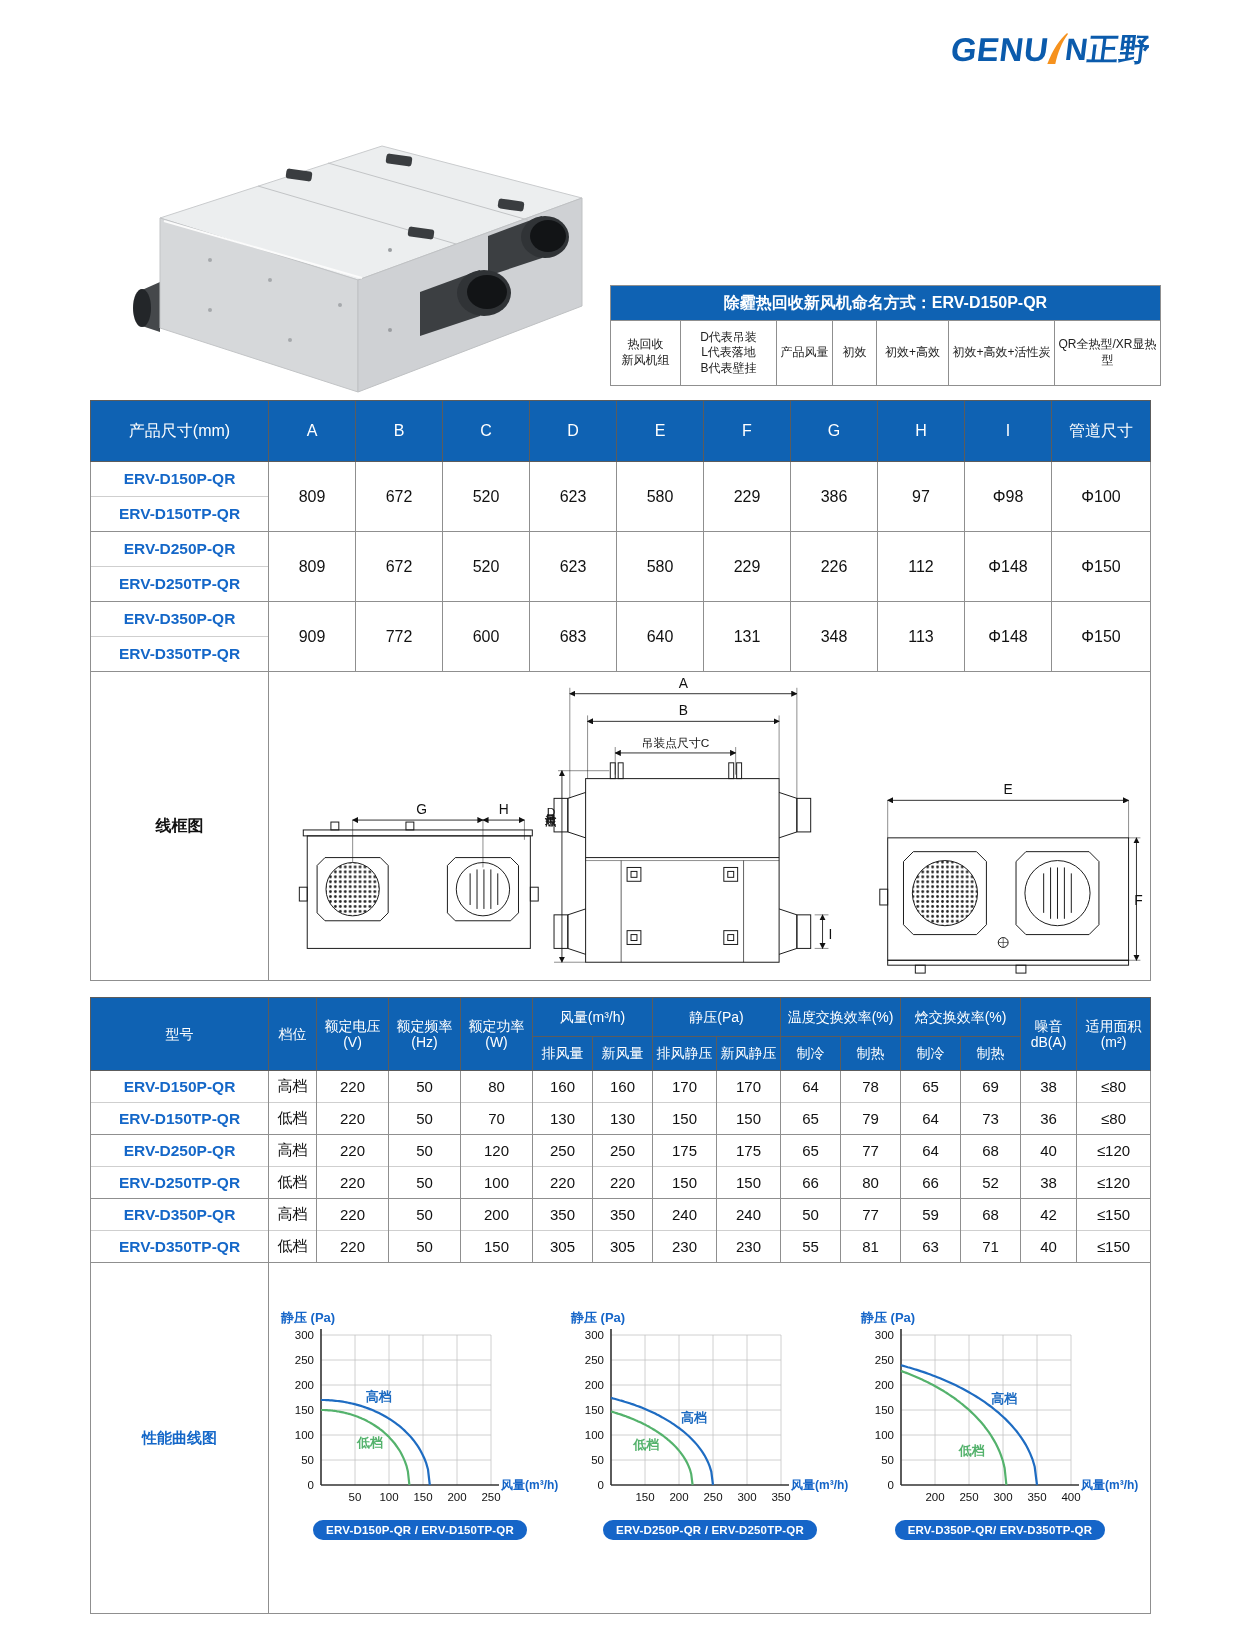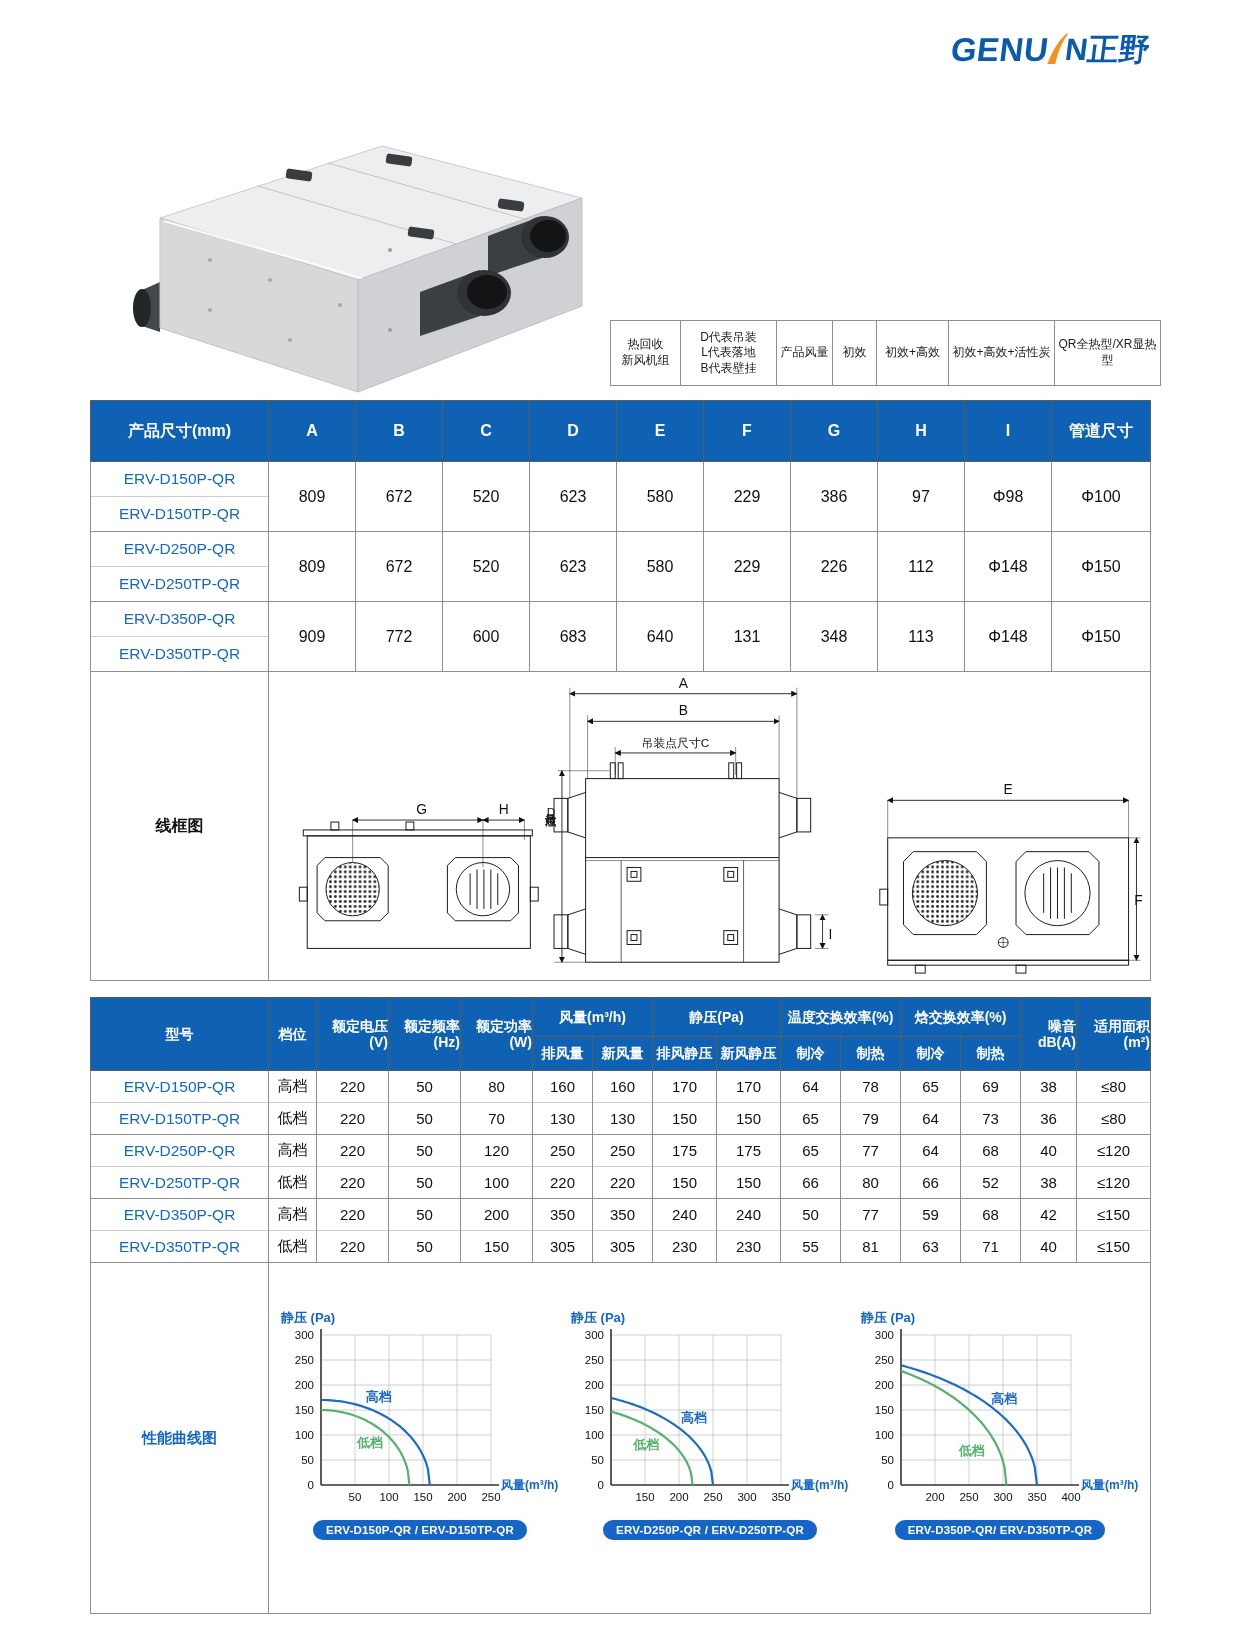--- a/index.html
+++ b/index.html
@@ -15,28 +15,28 @@
   
   .hero{display:flex;align-items:flex-end;justify-content:space-between;height:300px;}
   .photo-wrap{width:520px;height:300px;}
   
   table{border-collapse:collapse;table-layout:fixed;}
   td,th{border:1px solid #8f8f8f;padding:0;}
   .naming{width:550px;margin-bottom:14px;font-size:13px;}
   .naming .title{background:#0f62b3;color:#fff;font-size:16px;font-weight:bold;height:34px;text-align:center;}
   .naming .code{color:#1467c8;font-weight:bold;font-size:15px;height:33px;text-align:center;}
   .naming .mean{height:64px;text-align:center;font-size:12px;line-height:1.3;color:#222;}
-  .pre{white-space:pre-line;text-align:right;}
+  .pre{white-space:pre-line;}
   
   .tbl{width:1060px;}
-  .tbl thead th{background:#0f62b3;color:#fff;font-weight:bold;border:1px solid #5c5c5c;}
+  .tbl thead th{background:#0f62b3;color:#fff;font-weight:normal;border:1px solid #5c5c5c;}
   .dims{margin-top:0;}
   .dims thead th{height:60px;font-size:16px;}
   .dims td{text-align:center;font-size:16px;color:#111;}
-  .model-cell .half{color:#1467c8;font-weight:normal;font-size:15.5px;}
+  .model-cell .half{color:#1467c8;font-weight:bold;font-size:15.5px;}
   .dual{padding:0;}
   .dual .half{display:flex;align-items:center;justify-content:center;}
   .dims .dual .half{height:34px;}
   .dims .dual .half:first-child{border-bottom:1px solid #cfcfcf;}
   .side-label{color:#1467c8;font-weight:bold;font-size:19px;text-align:center;}
   .wf-cell{height:308px;text-align:center;vertical-align:middle;}
   
   .spec{margin-top:16px;}
   .spec thead th{font-size:14px;line-height:1.15;}
   .spec thead tr:first-child th{height:38px;}
@@ -107,20 +107,23 @@
         <colgroup>
             <col style="width:70px">
             <col style="width:96px">
             <col style="width:56px">
             <col style="width:44px">
             <col style="width:72px">
             <col style="width:106px">
             <col style="width:106px">
           </colgroup>
         <tbody>
+            <tr>
+              <td class="title" colspan="7">除霾热回收新风机命名方式：ERV-D150P-QR</td>
+            </tr>
         <tr>
           <td class="mean pre">热回收
 新风机组</td>
           <td class="mean pre">D代表吊装
 L代表落地
 B代表壁挂</td>
           <td class="mean pre">产品风量</td>
           <td class="mean pre">初效</td>
           <td class="mean pre">初效+高效</td>
           <td class="mean pre">初效+高效+活性炭</td>

